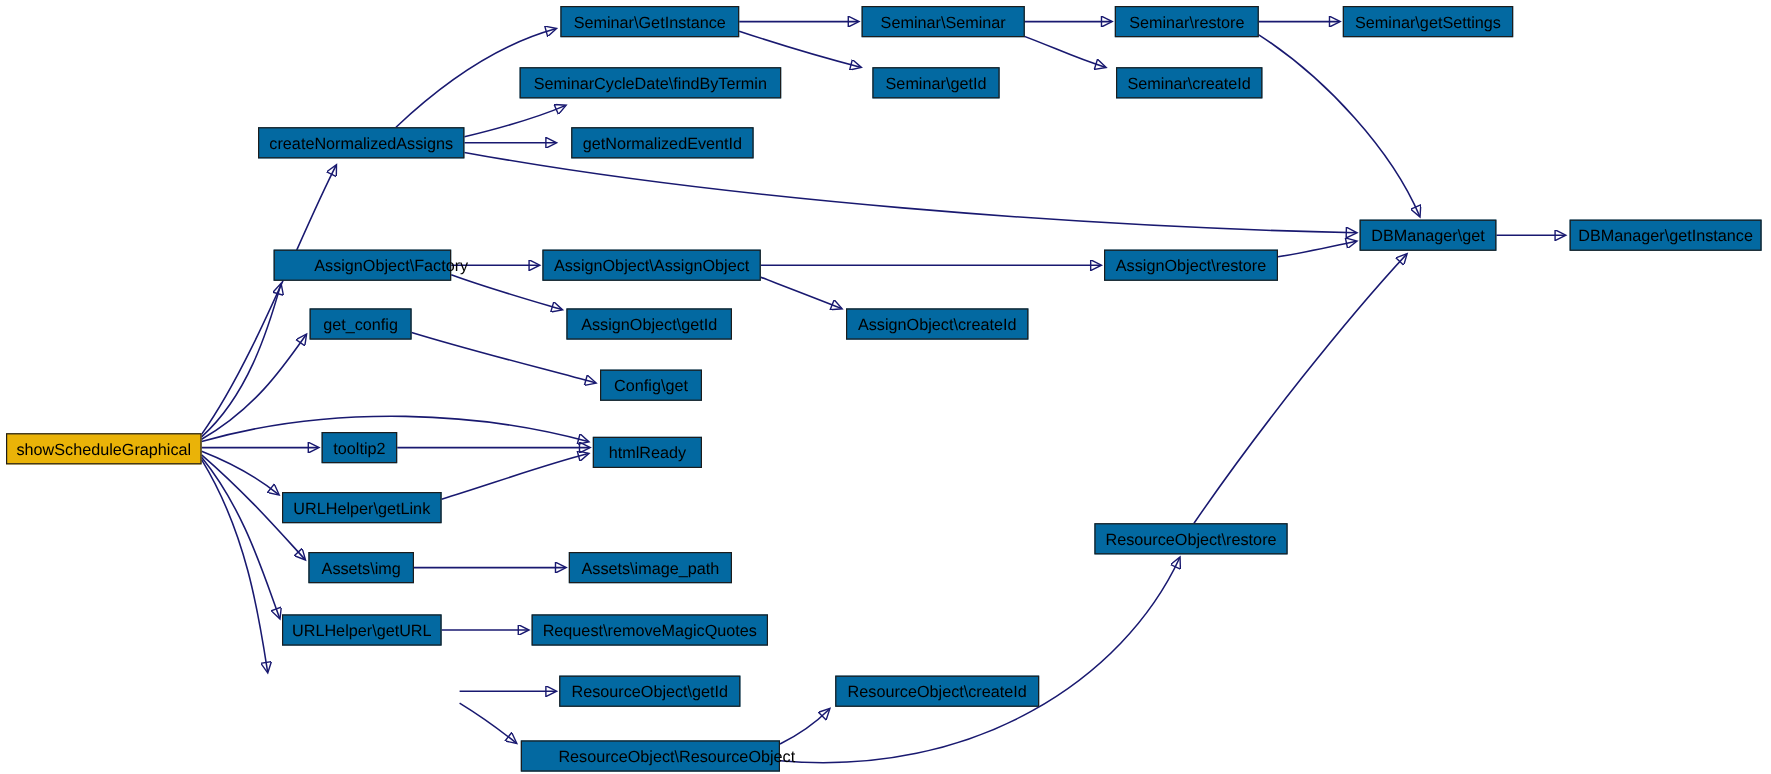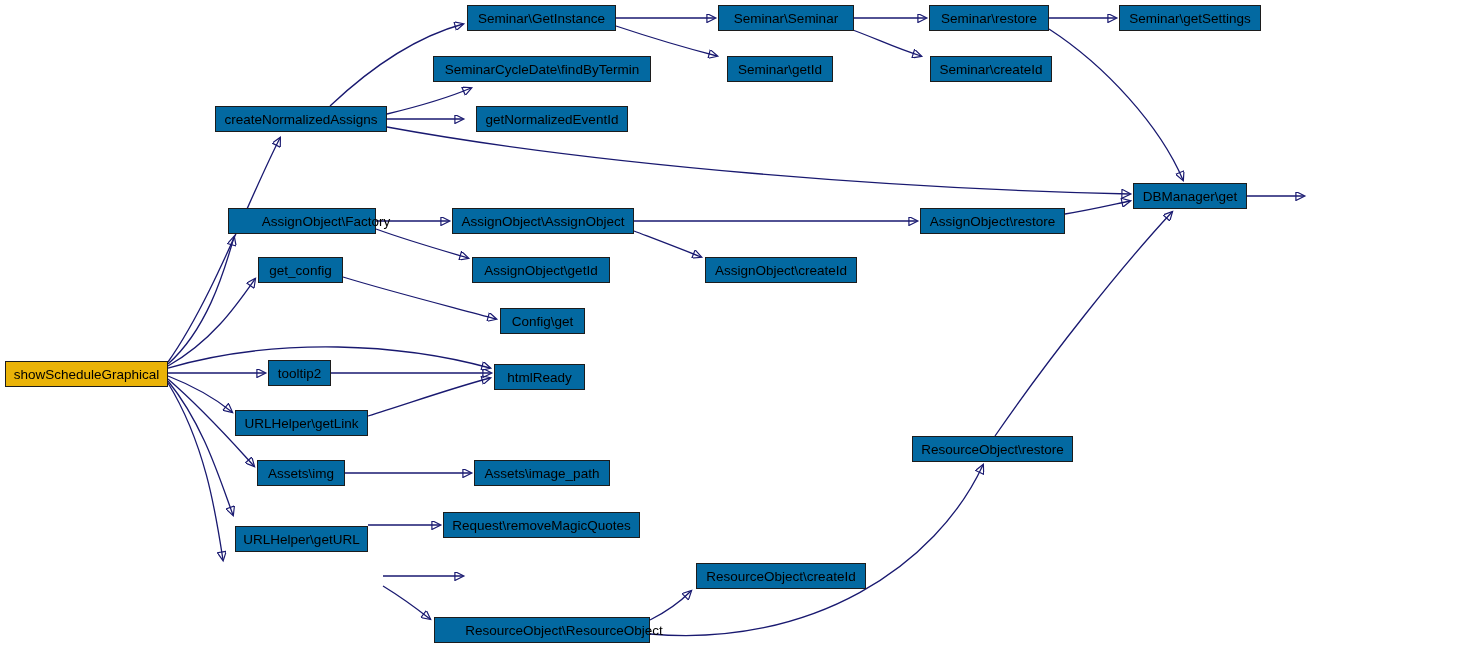--- a/index.html
+++ b/index.html
@@ -65,31 +65,33 @@
   <div class="node" style="left:215px;top:106px;width:172px;">createNormalizedAssigns</div>
   <div class="node" style="left:467px;top:5px;width:149px;">Seminar\GetInstance</div>
   <div class="node" style="left:433px;top:56px;width:218px;">SeminarCycleDate\findByTermin</div>
   <div class="node" style="left:466px;top:106px;width:152px;margin-left:10px;">getNormalizedEventId</div>
   <div class="node" style="left:718px;top:5px;width:136px;">Seminar\Seminar</div>
   <div class="node" style="left:727px;top:56px;width:106px;">Seminar\getId</div>
   <div class="node" style="left:929px;top:5px;width:120px;">Seminar\restore</div>
   <div class="node" style="left:930px;top:56px;width:122px;">Seminar\createId</div>
   <div class="node" style="left:1119px;top:5px;width:142px;">Seminar\getSettings</div>
   <div class="node" style="left:1133px;top:183px;width:114px;">DBManager\get</div>
+  <div class="node" style="left:1308px;top:183px;width:160px;">DBManager\getInstance</div>
   <div class="node" style="left:228px;top:208px;width:148px;padding-left:48px;">AssignObject\Factory</div>
   <div class="node" style="left:452px;top:208px;width:182px;">AssignObject\AssignObject</div>
   <div class="node" style="left:920px;top:208px;width:145px;">AssignObject\restore</div>
   <div class="node" style="left:472px;top:257px;width:138px;">AssignObject\getId</div>
   <div class="node" style="left:705px;top:257px;width:152px;">AssignObject\createId</div>
   <div class="node" style="left:258px;top:257px;width:85px;">get_config</div>
   <div class="node" style="left:500px;top:308px;width:85px;">Config\get</div>
   <div class="node" style="left:268px;top:360px;width:63px;">tooltip2</div>
   <div class="node" style="left:494px;top:364px;width:91px;text-align:right;">htmlReady</div>
   <div class="node" style="left:235px;top:410px;width:133px;">URLHelper\getLink</div>
   <div class="node" style="left:257px;top:460px;width:88px;">Assets\img</div>
   <div class="node" style="left:474px;top:460px;width:136px;">Assets\image_path</div>
-  <div class="node" style="left:235px;top:512px;width:133px;margin-top:14px;">URLHelper\getURL</div>
+  <div class="node" style="left:235px;top:512px;width:133px;">URLHelper\getURL</div>
   <div class="node" style="left:443px;top:512px;width:197px;">Request\removeMagicQuotes</div>
+  <div class="node" style="left:466px;top:563px;width:151px;">ResourceObject\getId</div>
   <div class="node" style="left:696px;top:563px;width:170px;">ResourceObject\createId</div>
   <div class="node" style="left:434px;top:617px;width:216px;padding-left:44px;">ResourceObject\ResourceObject</div>
   <div class="node" style="left:912px;top:436px;width:161px;">ResourceObject\restore</div>
 
 </div>
 
 </body></html>

